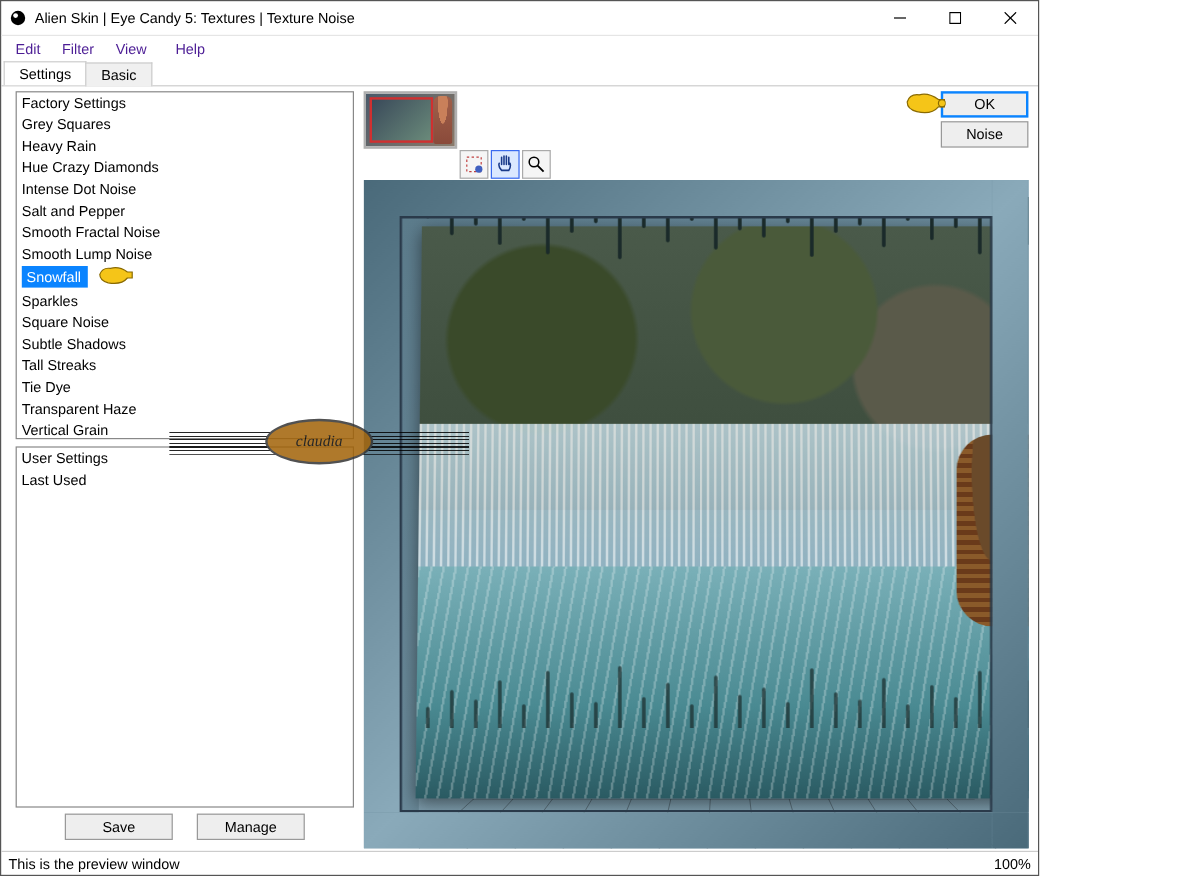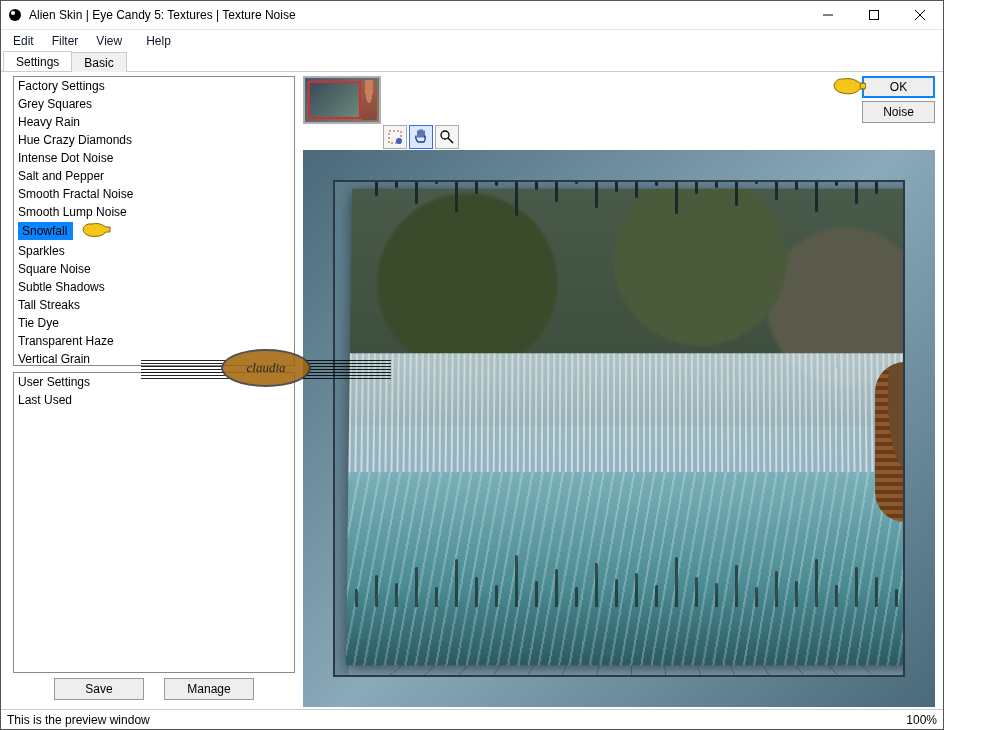--- a/index.html
+++ b/index.html
@@ -1,35 +1,35 @@
 <!DOCTYPE html>
 <html><head>
 <meta charset="utf-8">
 <style>
 * { box-sizing: border-box; margin: 0; padding: 0; font-family: "Segoe UI", Tahoma, sans-serif; font-size: 12px; }
 body { background: #fff; }
-.window { width: 944px; height: 730px; border: 1px solid #555; position: relative; background: #fff; display: flex; flex-direction: column; }
+.window { width: 866px; height: 730px; border: 1px solid #555; position: relative; background: #fff; display: flex; flex-direction: column; }
 .titlebar { height: 29px; display: flex; align-items: center; padding: 0 0 0 6px; border-bottom: 1px solid #e5e5e5; }
 .titlebar .icon-wrap { width: 16px; height: 16px; margin-right: 6px; display: flex; align-items: center; justify-content: center; }
 .titlebar .title { flex: 1; font-size: 12px; color: #000; }
 .win-controls { display: flex; height: 100%; }
 .win-btn { width: 46px; display: flex; align-items: center; justify-content: center; color: #000; }
 .win-btn svg { pointer-events: none; }
 .menubar { height: 21px; display: flex; align-items: center; padding: 0 4px; gap: 2px; position: relative; }
-.menuitem { padding: 2px 8px; font-size: 12px; color: #0f172a; position: relative; }
+.menuitem { padding: 2px 8px; font-size: 12px; color: #4c1d95; position: relative; }
 .hand-cursor { position: absolute; width: 32px; height: 24px; z-index: 50; }
 .tabrow { height: 21px; display: flex; align-items: flex-end; border-bottom: 1px solid #ccc; padding-left: 2px; }
 .tab { padding: 3px 12px 2px; border: 1px solid #ccc; border-bottom: none; background: #fff; margin-right: -1px; font-size: 12px; }
 .tab.inactive { background: #f0f0f0; position: relative; top: 1px; }
 .content-row { flex: 1; display: flex; min-height: 0; }
 .left-pane { width: 298px; display: flex; flex-direction: column; padding: 4px 4px 2px 12px; }
 .list { border: 1px solid #888; background: #fff; overflow: hidden; position: relative; }
 .list .scroll { overflow-y: scroll; height: 100%; }
 .list-item { padding: 2px 4px; font-size: 12px; color: #000; white-space: nowrap; }
-.list-item.selected { background: #0a84ff; color: #000000; display: inline-block; padding-right: 6px; margin-left: 0; }
+.list-item.selected { background: #0a84ff; color: #ffffff; display: inline-block; padding-right: 6px; margin-left: 0; }
 .list-item.selected-wrap { padding: 0 4px; }
 .factory-list { height: 290px; margin-bottom: 6px; position: relative; }
 .user-list { flex: 1; margin-bottom: 2px; }
 .btn-row { height: 32px; display: flex; gap: 20px; justify-content: center; align-items: center; padding: 0 20px 4px; }
 .btn { width: 90px; height: 22px; border: 1px solid #999; background: #eee; font-size: 12px; cursor: pointer; }
 .right-pane { flex: 1; display: flex; flex-direction: column; padding: 4px 8px 2px 4px; position: relative; }
 .top-strip { height: 48px; display: flex; align-items: flex-start; }
 .thumb-box { width: 78px; height: 48px; border: 2px solid #b0b0b0; background: linear-gradient(135deg,#4a5a6a,#8a7a6a); position: relative; overflow: hidden; }
 .thumb-inner { position: absolute; left: 3px; top: 3px; right: 18px; bottom: 3px; border: 2px solid #d03030; background: linear-gradient(135deg,#3a4a5a,#6a8a7a); }
 .thumb-figure { position: absolute; right: 2px; top: 2px; width: 16px; height: 40px; background: radial-gradient(ellipse at 50% 15%, #c9805a 0 35%, transparent 36%), linear-gradient(#a0604a,#8a4a3a); border-radius: 6px 6px 2px 2px; }

